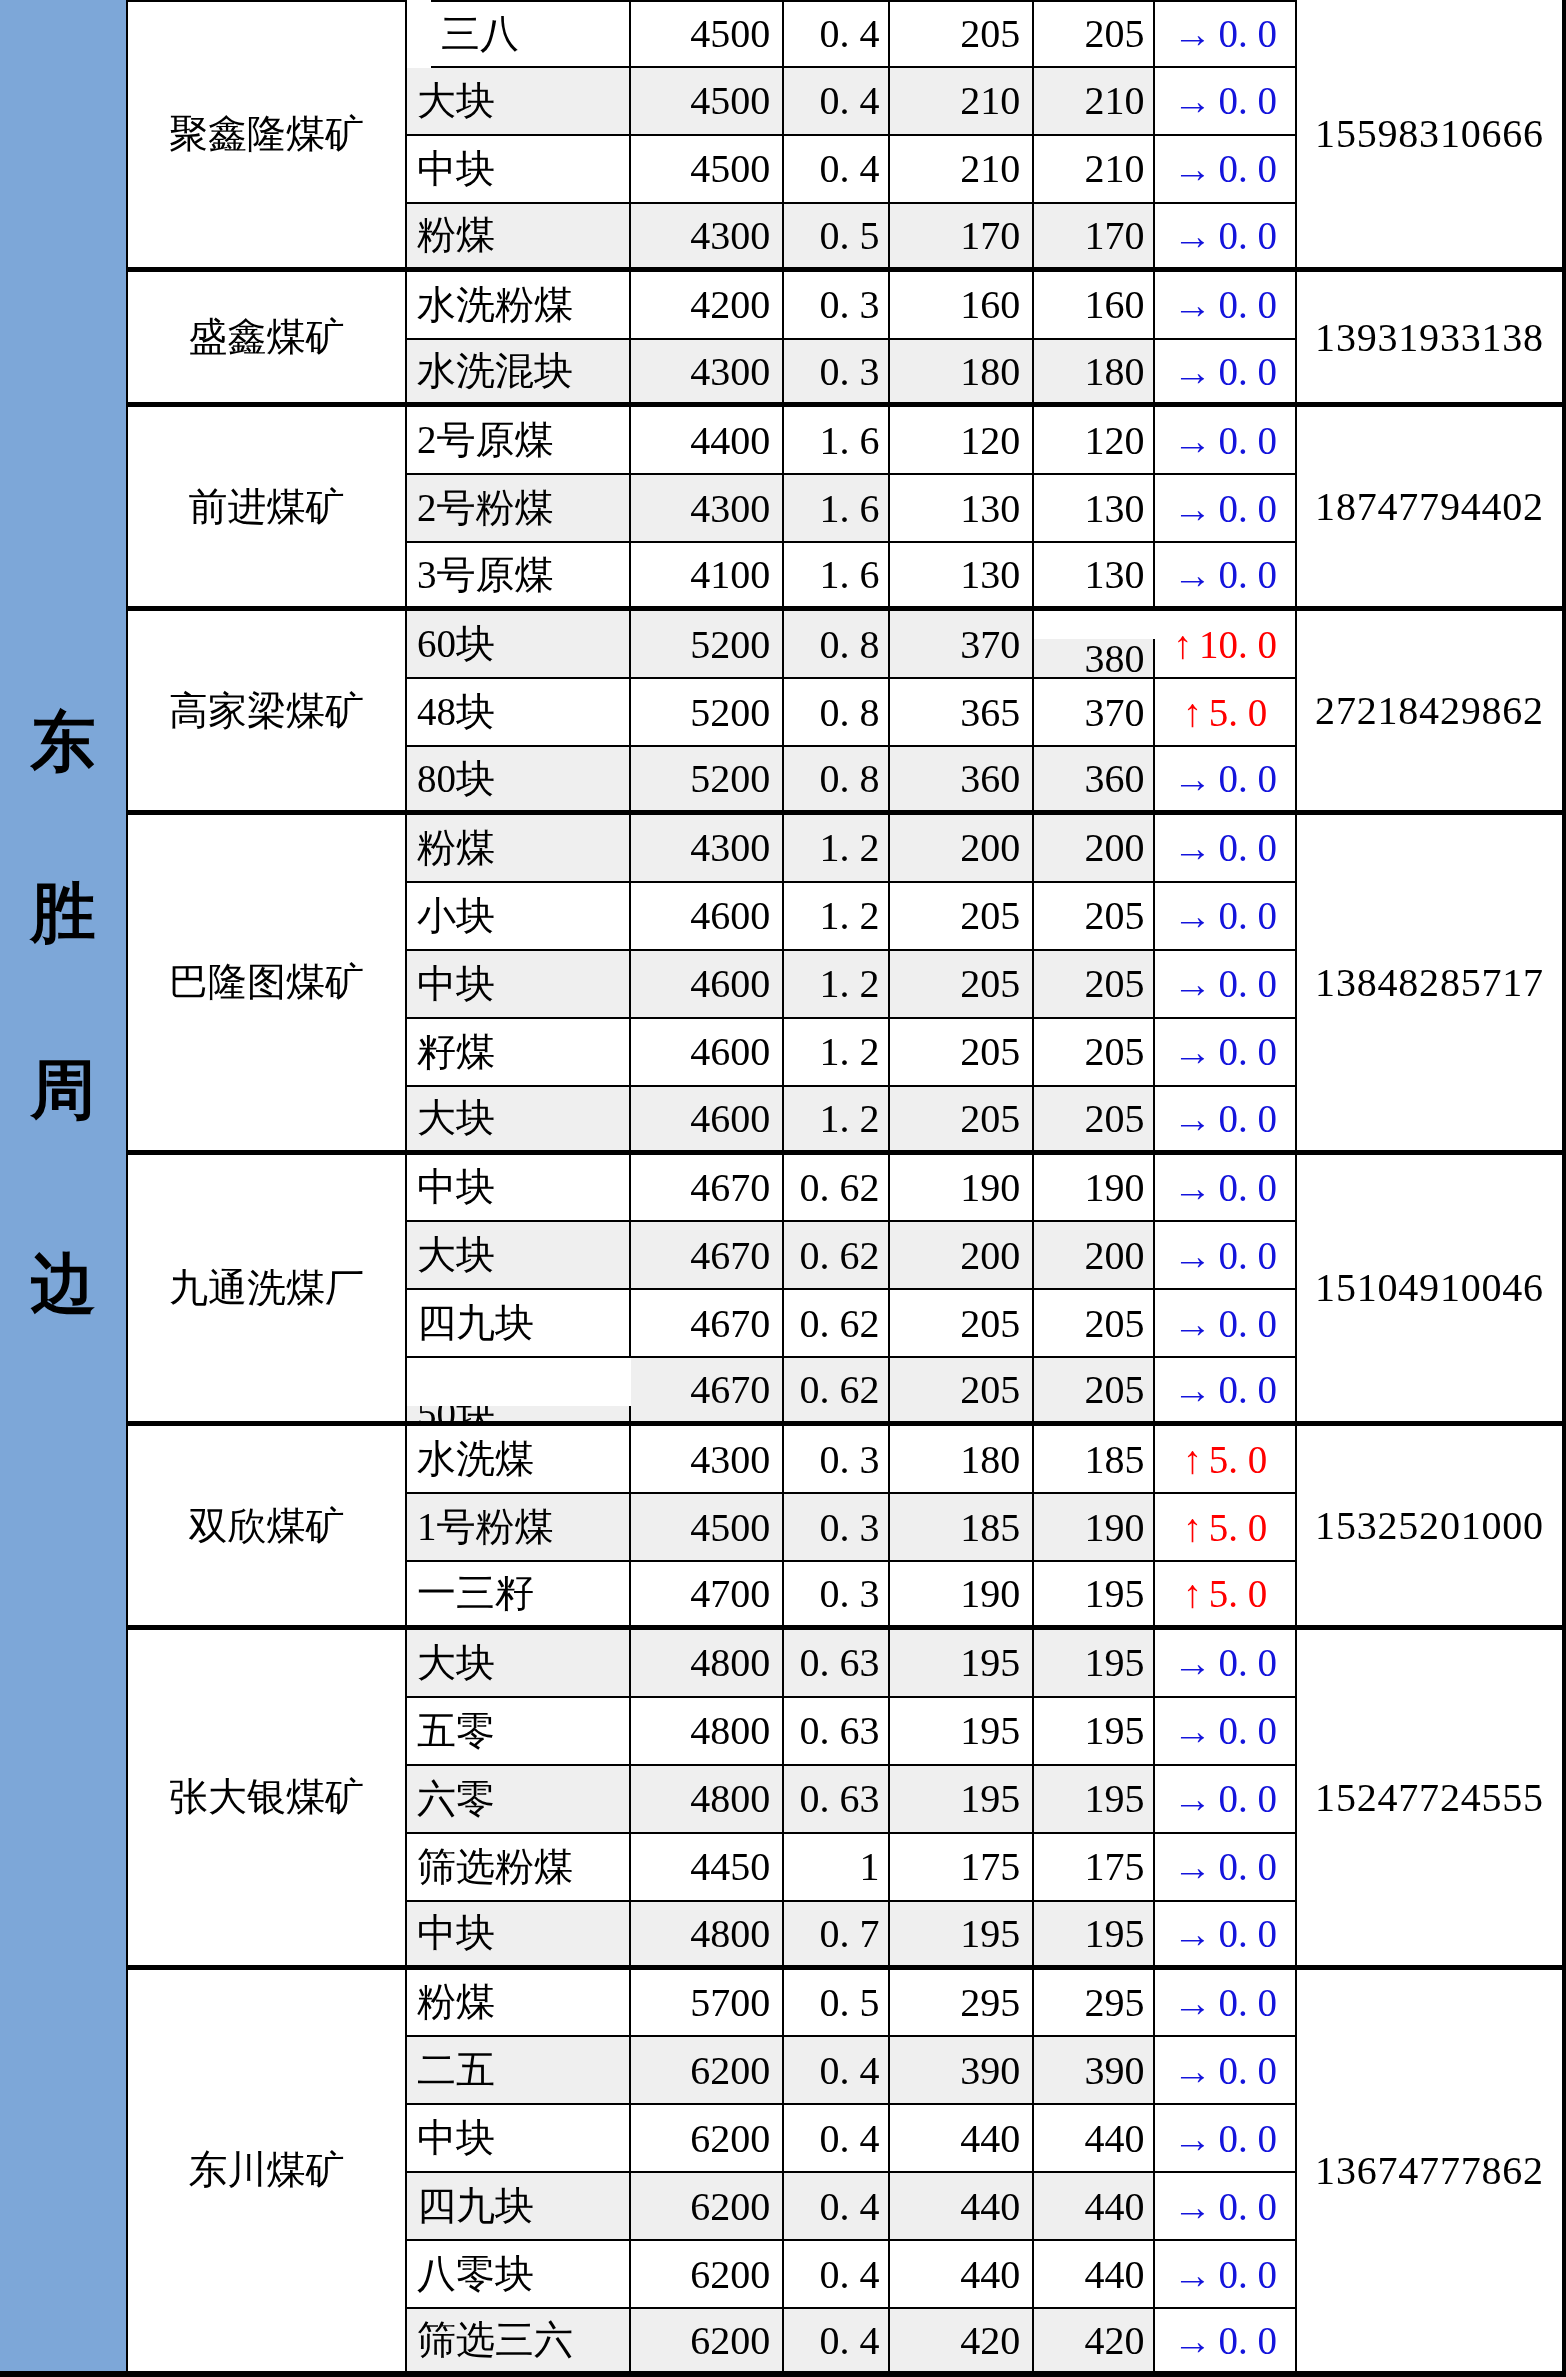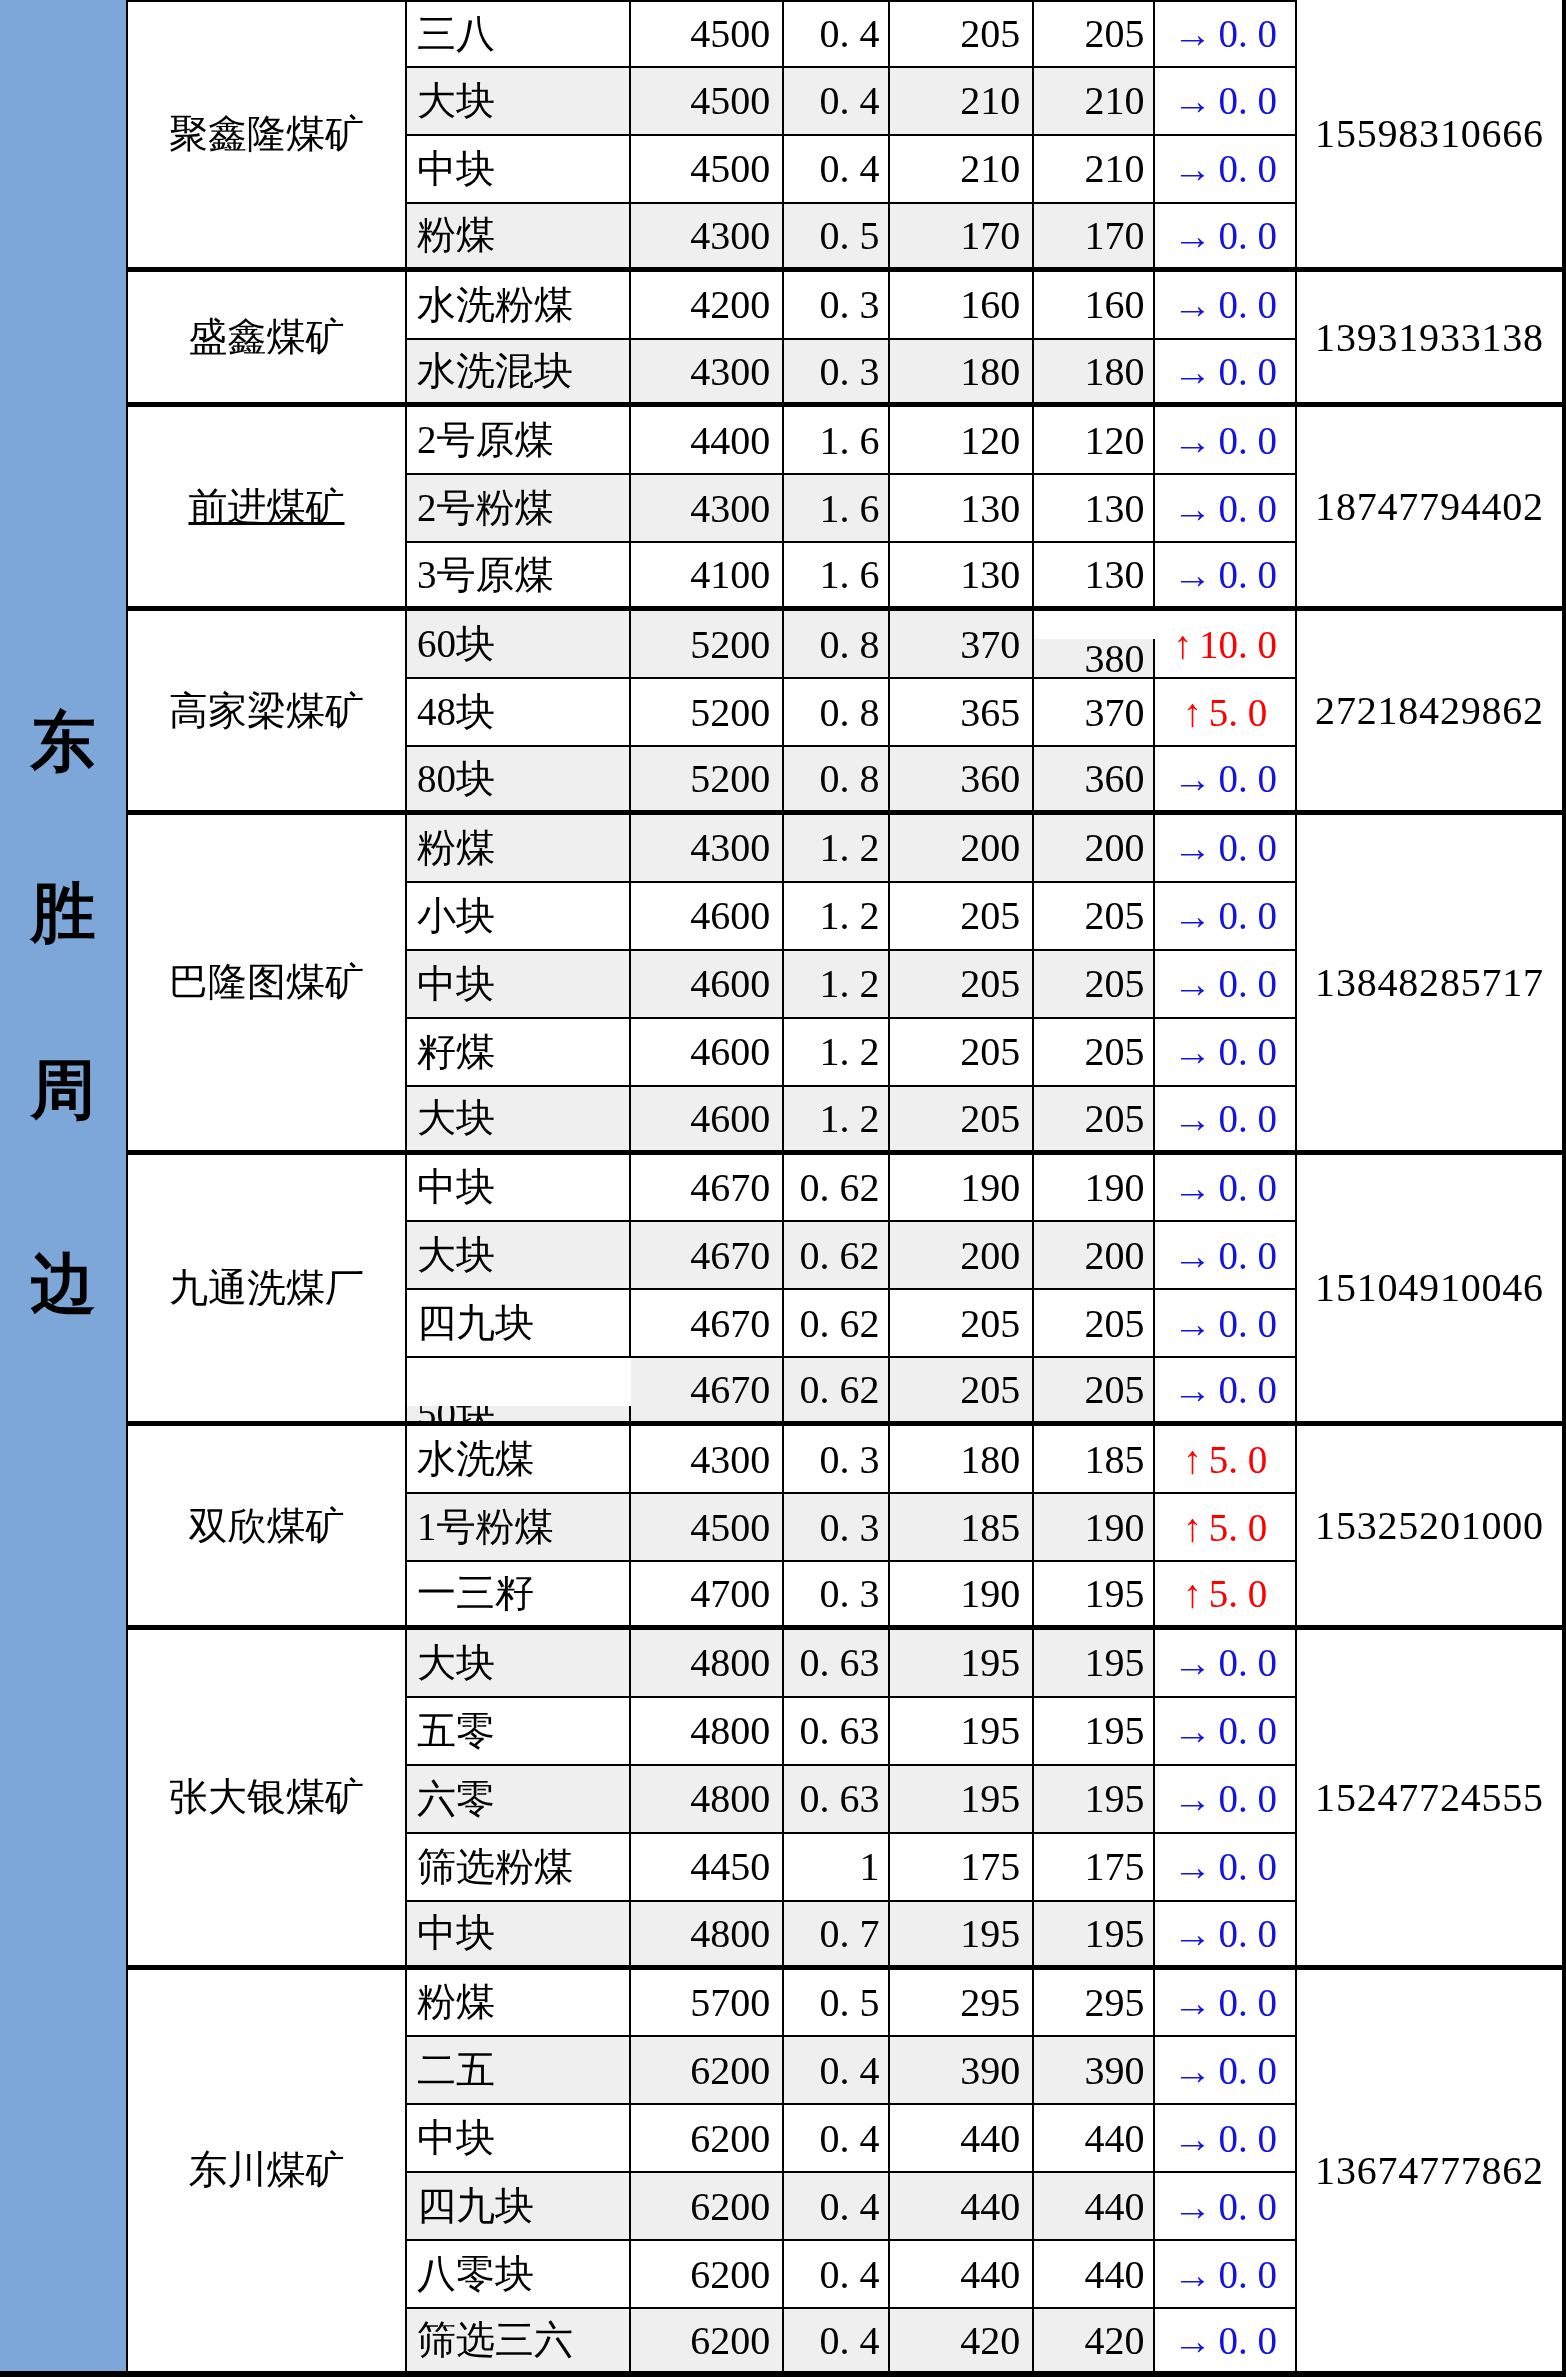--- a/index.html
+++ b/index.html
@@ -53,21 +53,21 @@
 <body>
 
 <div id="grid">
   <div id="band" style="background: rgb(125, 167, 216);">
       <span class="bchar" style="top: 706px;">东</span>
       <span class="bchar" style="top: 877px;">胜</span>
       <span class="bchar" style="top: 1054px;">周</span>
       <span class="bchar" style="top: 1248px;">边</span>
     </div>
 <div class="c mine gend toprow" style="grid-area: 1 / 2 / span 4;">聚鑫隆煤矿</div>
-    <div class="c prod toprow" style="grid-area: 1 / 3;">三八</div>
+    <div class="c prod toprow" style="grid-area: 1 / 3; margin-left: 24px;">三八</div>
     <div class="c num toprow" style="grid-area: 1 / 4;">4500</div>
     <div class="c num2 toprow" style="grid-area: 1 / 5;">0. 4</div>
     <div class="c num toprow" style="grid-area: 1 / 6;">205</div>
     <div class="c num2 toprow" style="grid-area: 1 / 7;">205</div>
     <div class="c ctr chg toprow" style="grid-area: 1 / 8;">
       <span class="arrow flat">→</span>
       <span class="flat">0. 0</span>
     </div>
     <div class="c prod shaded" style="grid-area: 2 / 3;">大块</div>
     <div class="c num shaded" style="grid-area: 2 / 4;">4500</div>
@@ -110,21 +110,21 @@
     <div class="c prod shaded gend" style="grid-area: 6 / 3;">水洗混块</div>
     <div class="c num shaded gend" style="grid-area: 6 / 4;">4300</div>
     <div class="c num2 shaded gend" style="grid-area: 6 / 5;">0. 3</div>
     <div class="c num shaded gend" style="grid-area: 6 / 6;">180</div>
     <div class="c num2 shaded gend" style="grid-area: 6 / 7;">180</div>
     <div class="c ctr chg gend" style="grid-area: 6 / 8;">
       <span class="arrow flat">→</span>
       <span class="flat">0. 0</span>
     </div>
     <div class="c phone gend" style="grid-area: 5 / 9 / span 2;">13931933138</div>
-    <div class="c mine gend" style="grid-area: 7 / 2 / span 3; text-decoration: underline;">前进煤矿</div>
+    <div class="c mine gend" style="grid-area: 7 / 2 / span 3;">前进煤矿</div>
     <div class="c prod" style="grid-area: 7 / 3;">2号原煤</div>
     <div class="c num" style="grid-area: 7 / 4;">4400</div>
     <div class="c num2" style="grid-area: 7 / 5;">1. 6</div>
     <div class="c num" style="grid-area: 7 / 6;">120</div>
     <div class="c num2" style="grid-area: 7 / 7;">120</div>
     <div class="c ctr chg" style="grid-area: 7 / 8;">
       <span class="arrow flat">→</span>
       <span class="flat">0. 0</span>
     </div>
     <div class="c prod shaded" style="grid-area: 8 / 3;">2号粉煤</div>

